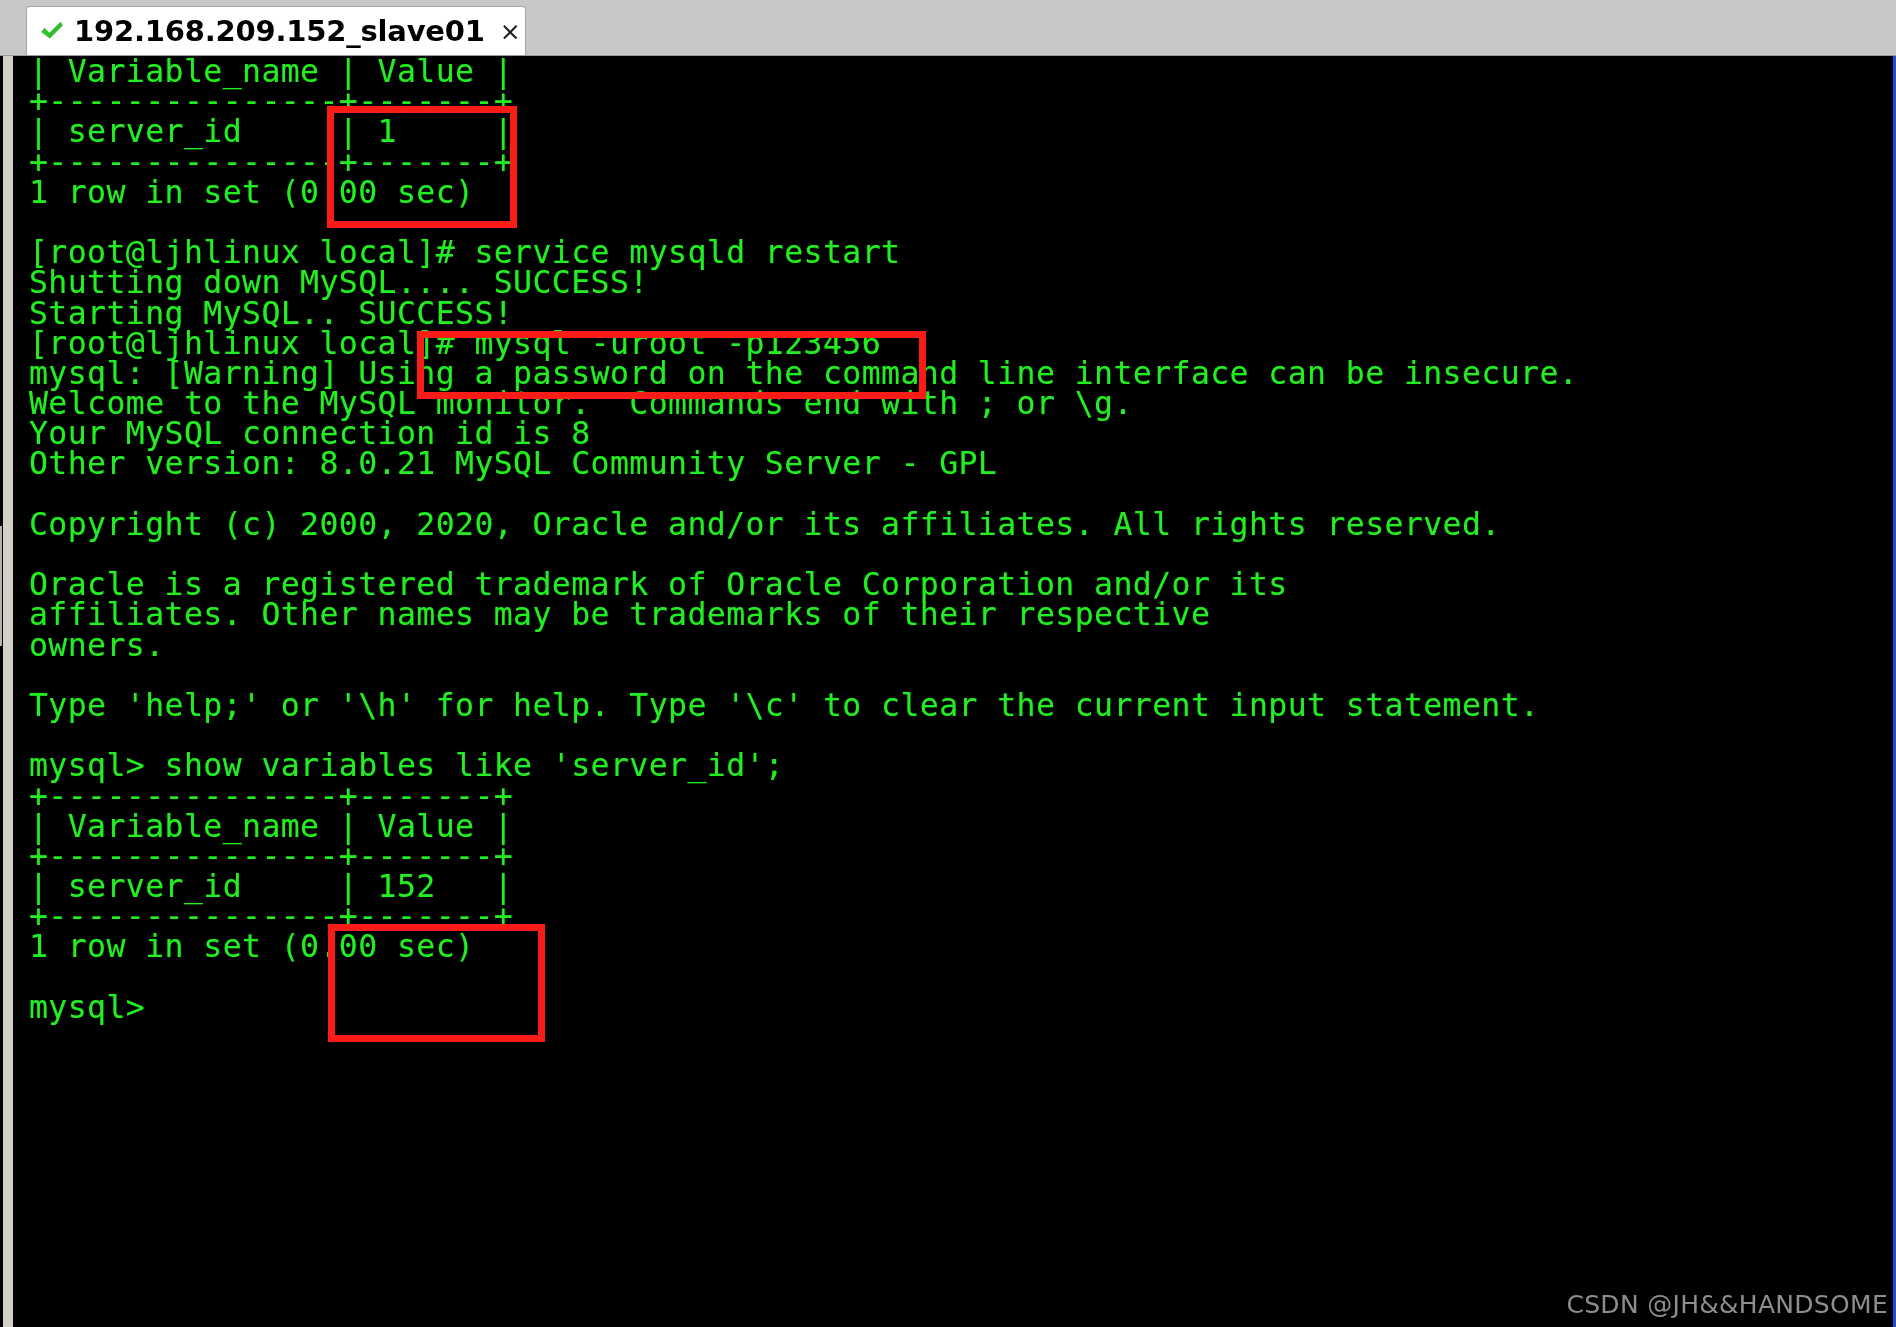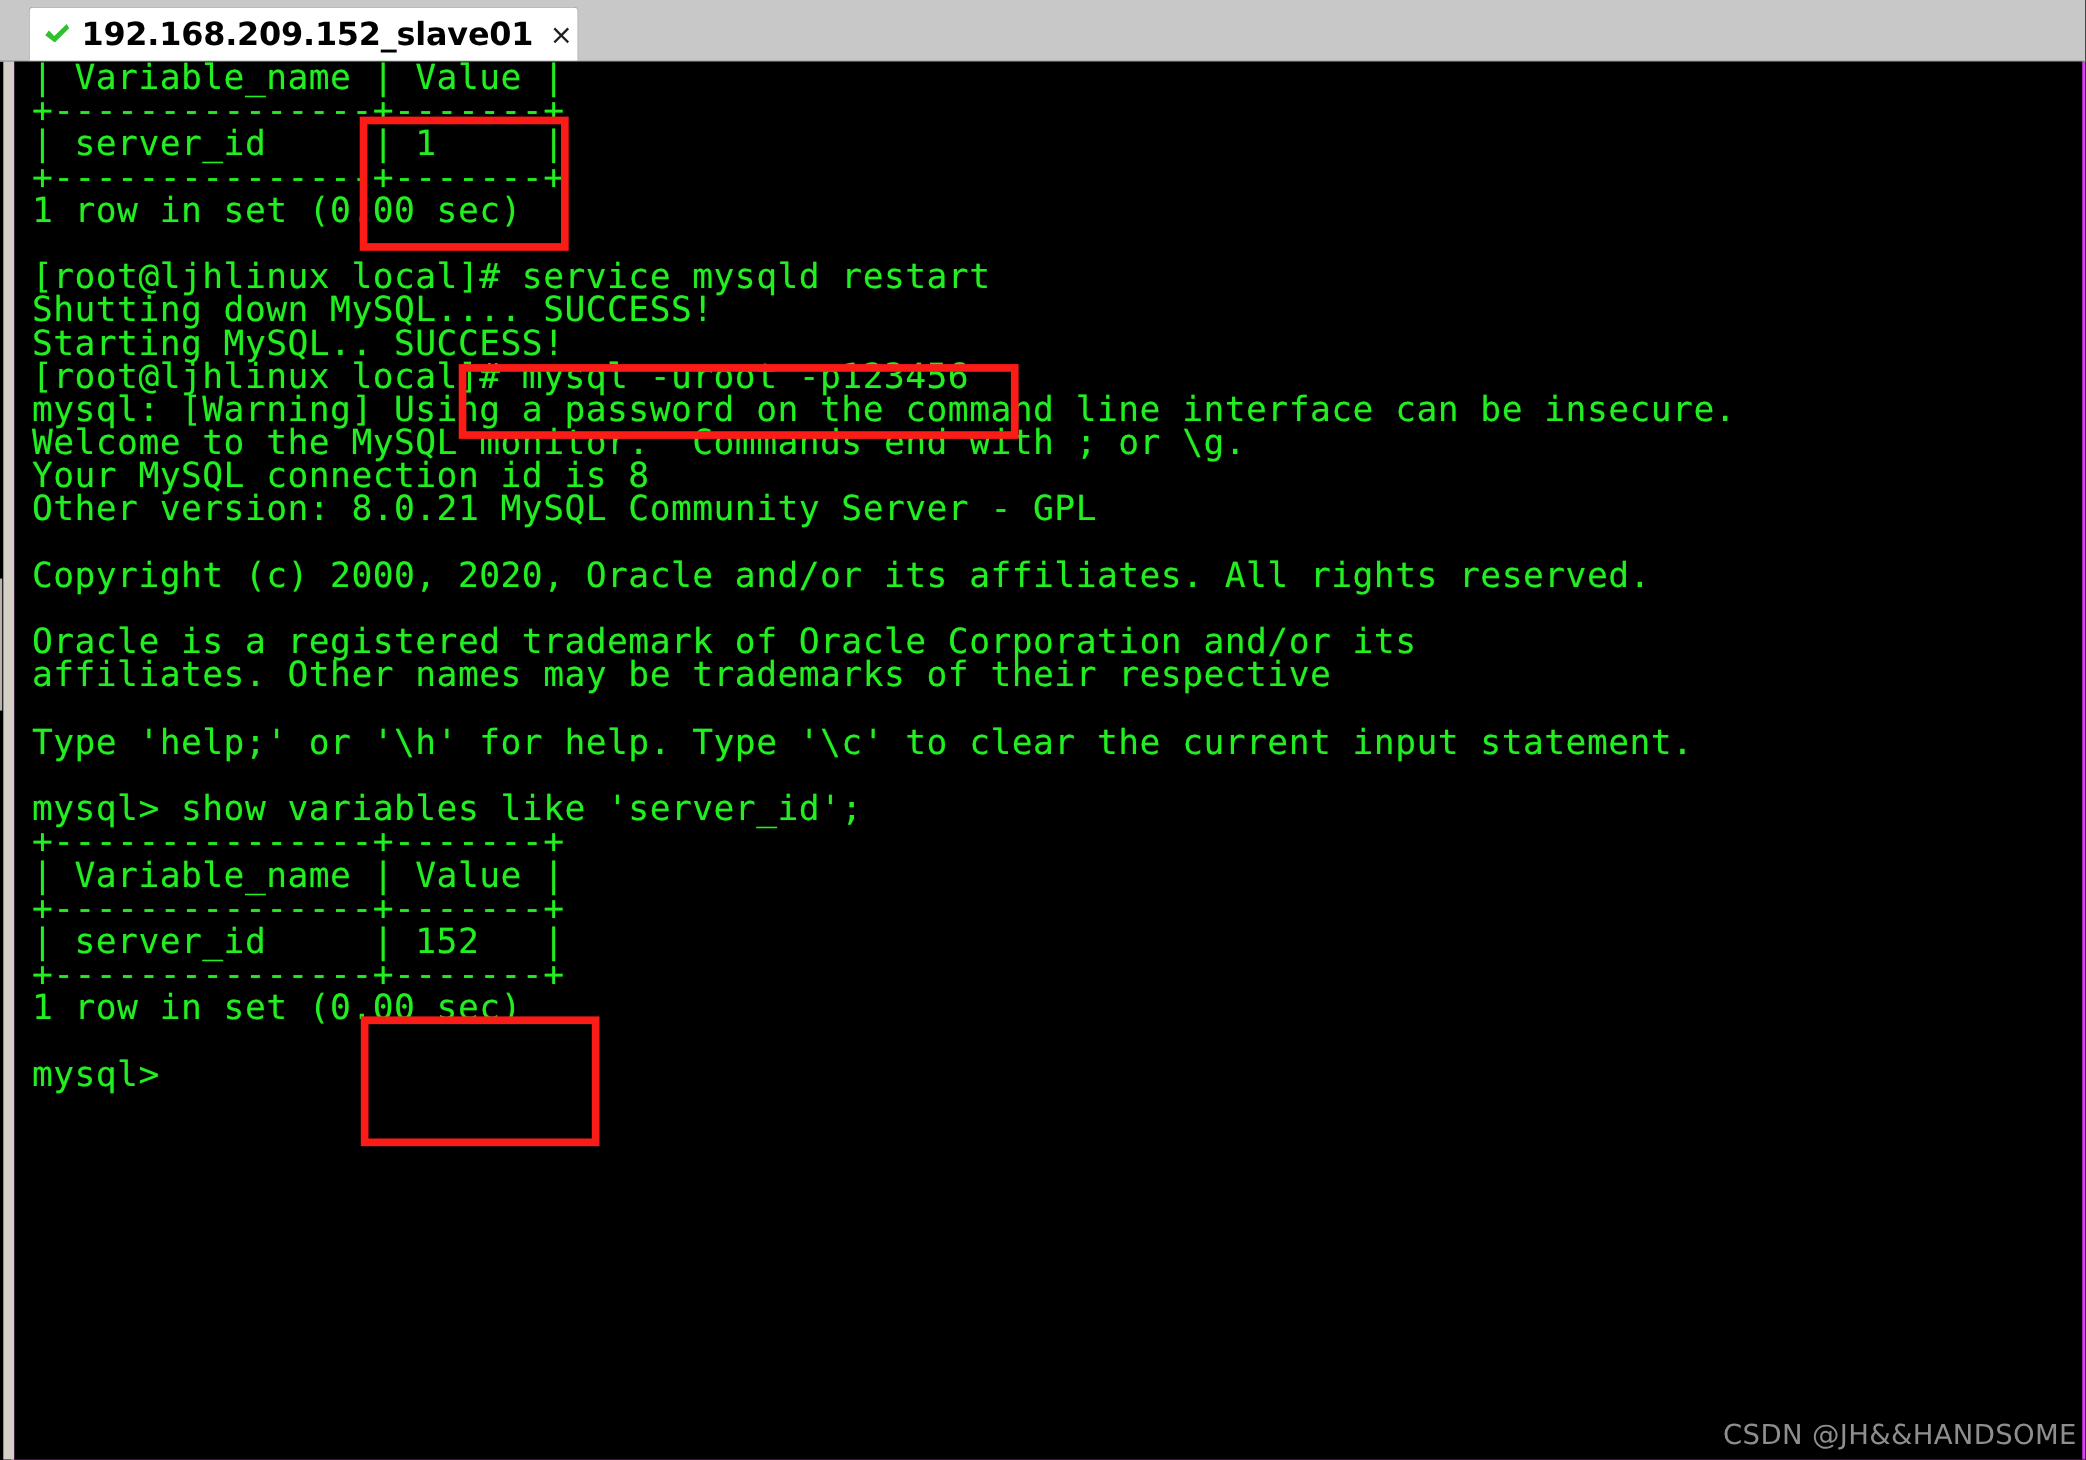--- a/index.html
+++ b/index.html
@@ -59,21 +59,21 @@
     margin-left: 6px;
     cursor: pointer;
     line-height: 1;
   }
 
   
   .term-frame {
     position: absolute;
     left: 10px; top: 56px;
     width: 1886px; height: 1271px;
-    background: #d946ef;
+    background: #1d4ed8;
     border-left: 3px solid #8d8d8d;
   }
   .scrollbar-track {
     position: absolute;
     left: -10px; top: 0;
     width: 10px; height: 1271px;
     background: #d4d0c8;
   }
   .scrollbar-thumb {
     position: absolute;
@@ -156,20 +156,21 @@
         <div class="line">[root@ljhlinux local]# mysql -uroot -p123456</div>
         <div class="line">mysql: [Warning] Using a password on the command line interface can be insecure.</div>
         <div class="line">Welcome to the MySQL monitor.  Commands end with ; or \g.</div>
         <div class="line">Your MySQL connection id is 8</div>
         <div class="line">Other version: 8.0.21 MySQL Community Server - GPL</div>
         <div class="line blank">&nbsp;</div>
         <div class="line">Copyright (c) 2000, 2020, Oracle and/or its affiliates. All rights reserved.</div>
         <div class="line blank">&nbsp;</div>
         <div class="line">Oracle is a registered trademark of Oracle Corporation and/or its</div>
         <div class="line">affiliates. Other names may be trademarks of their respective</div>
+        <div class="line">owners.</div>
         <div class="line blank">&nbsp;</div>
         <div class="line">Type 'help;' or '\h' for help. Type '\c' to clear the current input statement.</div>
         <div class="line blank">&nbsp;</div>
         <div class="line">mysql&gt; show variables like 'server_id';</div>
         <div class="line">+---------------+-------+</div>
         <div class="line">| Variable_name | Value |</div>
         <div class="line">+---------------+-------+</div>
         <div class="line">| server_id     | 152   |</div>
         <div class="line">+---------------+-------+</div>
         <div class="line">1 row in set (0.00 sec)</div>

